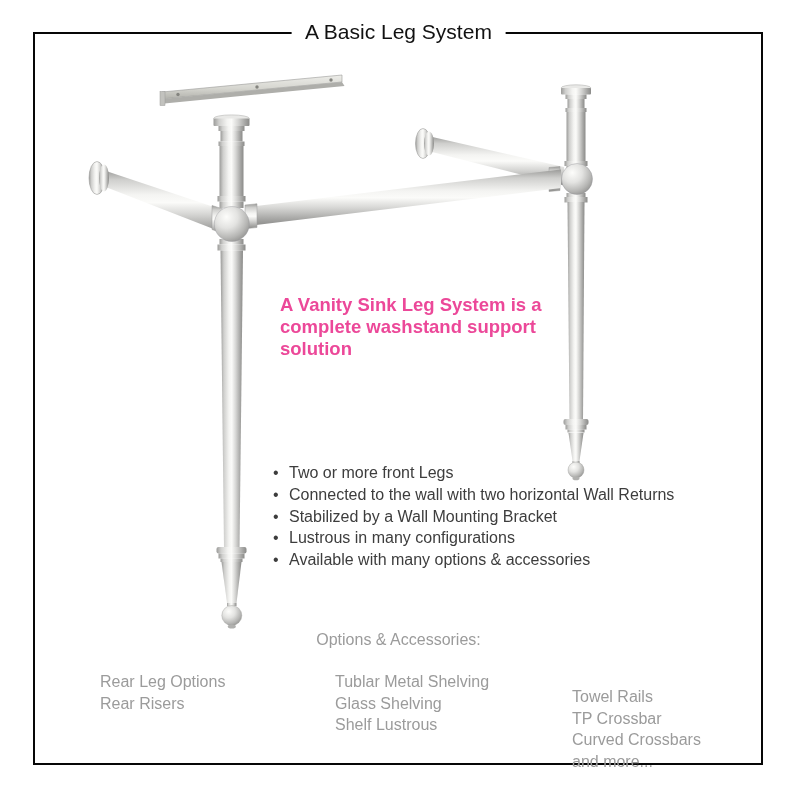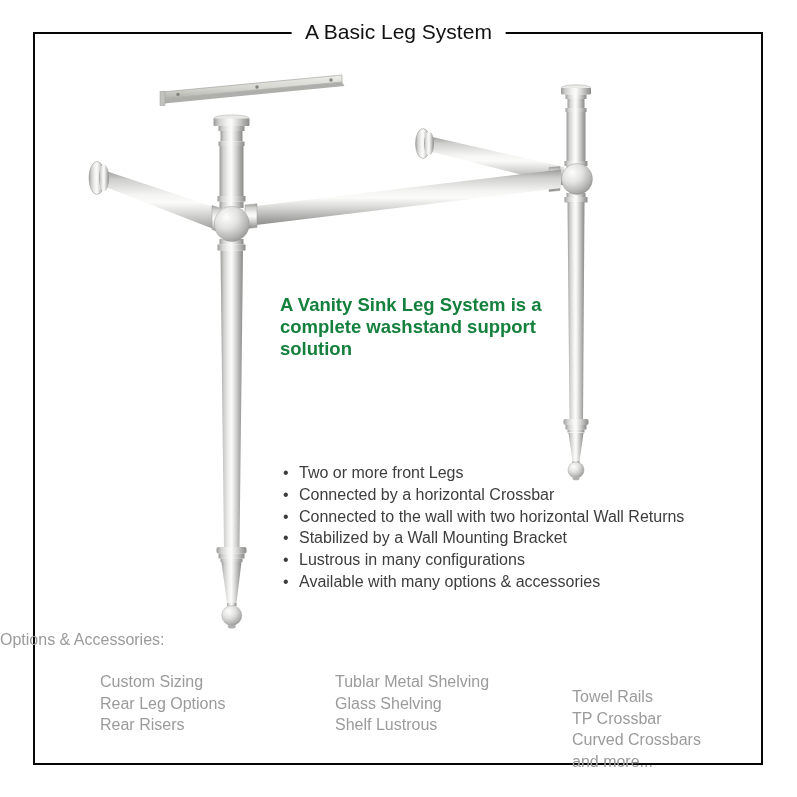--- a/index.html
+++ b/index.html
@@ -9,31 +9,31 @@
 
   .frame { position:absolute; left:33px; top:32px; width:730px; height:733px;
            border:2px solid #060606; }
 
   .title { position:absolute; top:19px; left:50%; transform:translateX(-50%);
            background:#ffffff; padding:0 14px; font-size:21px; line-height:26px;
            color:#111111; white-space:nowrap; }
 
   svg.illus { position:absolute; left:0; top:0; width:797px; height:797px; }
 
-  .intro { position:absolute; left:280px; top:294px; color:#15803d;
+  .intro { position:absolute; left:280px; top:294px; color:#ec4899;
            font-size:18.5px; font-weight:bold; line-height:22px; }
 
-  .features { position:absolute; left:283px; top:462px; list-style:none;
+  .features { position:absolute; left:273px; top:462px; list-style:none;
               color:#3d3d3d; font-size:16px; line-height:21.8px; }
   .features li { white-space:nowrap; }
   .features li::before { content:"\2022"; display:inline-block; width:16px;
                          color:#3d3d3d; }
 
   .options-heading { position:absolute; left:0; top:631px; width:100%;
-                     color:#9b9b9b; font-size:16px; }
+                     text-align:center; color:#9b9b9b; font-size:16px; }
 
   .opt-col { position:absolute; top:671px; color:#9b9b9b; font-size:16px;
              line-height:21.7px; white-space:nowrap; }
   .col1 { left:100px; }
   .col2 { left:335px; }
   .col3 { left:572px;margin-top:15px; }
 </style>
 </head>
 <body>
 
@@ -151,31 +151,29 @@
   </svg>
 
   <div class="intro">
     <div>A Vanity Sink Leg System is a</div>
     <div>complete washstand support</div>
     <div>solution</div>
   </div>
 
   <ul class="features">
     <li>Two or more front Legs</li>
-    <li>Connected by a horizontal Crossbar</li>
     <li>Connected to the wall with two horizontal Wall Returns</li>
     <li>Stabilized by a Wall Mounting Bracket</li>
     <li>Lustrous in many configurations</li>
     <li>Available with many options &amp; accessories</li>
   </ul>
 
   <div class="options-heading">Options &amp; Accessories:</div>
 
   <div class="opt-col col1">
-    <div>Custom Sizing</div>
     <div>Rear Leg Options</div>
     <div>Rear Risers</div>
   </div>
 
   <div class="opt-col col2">
     <div>Tublar Metal Shelving</div>
     <div>Glass Shelving</div>
     <div>Shelf Lustrous</div>
   </div>
 

